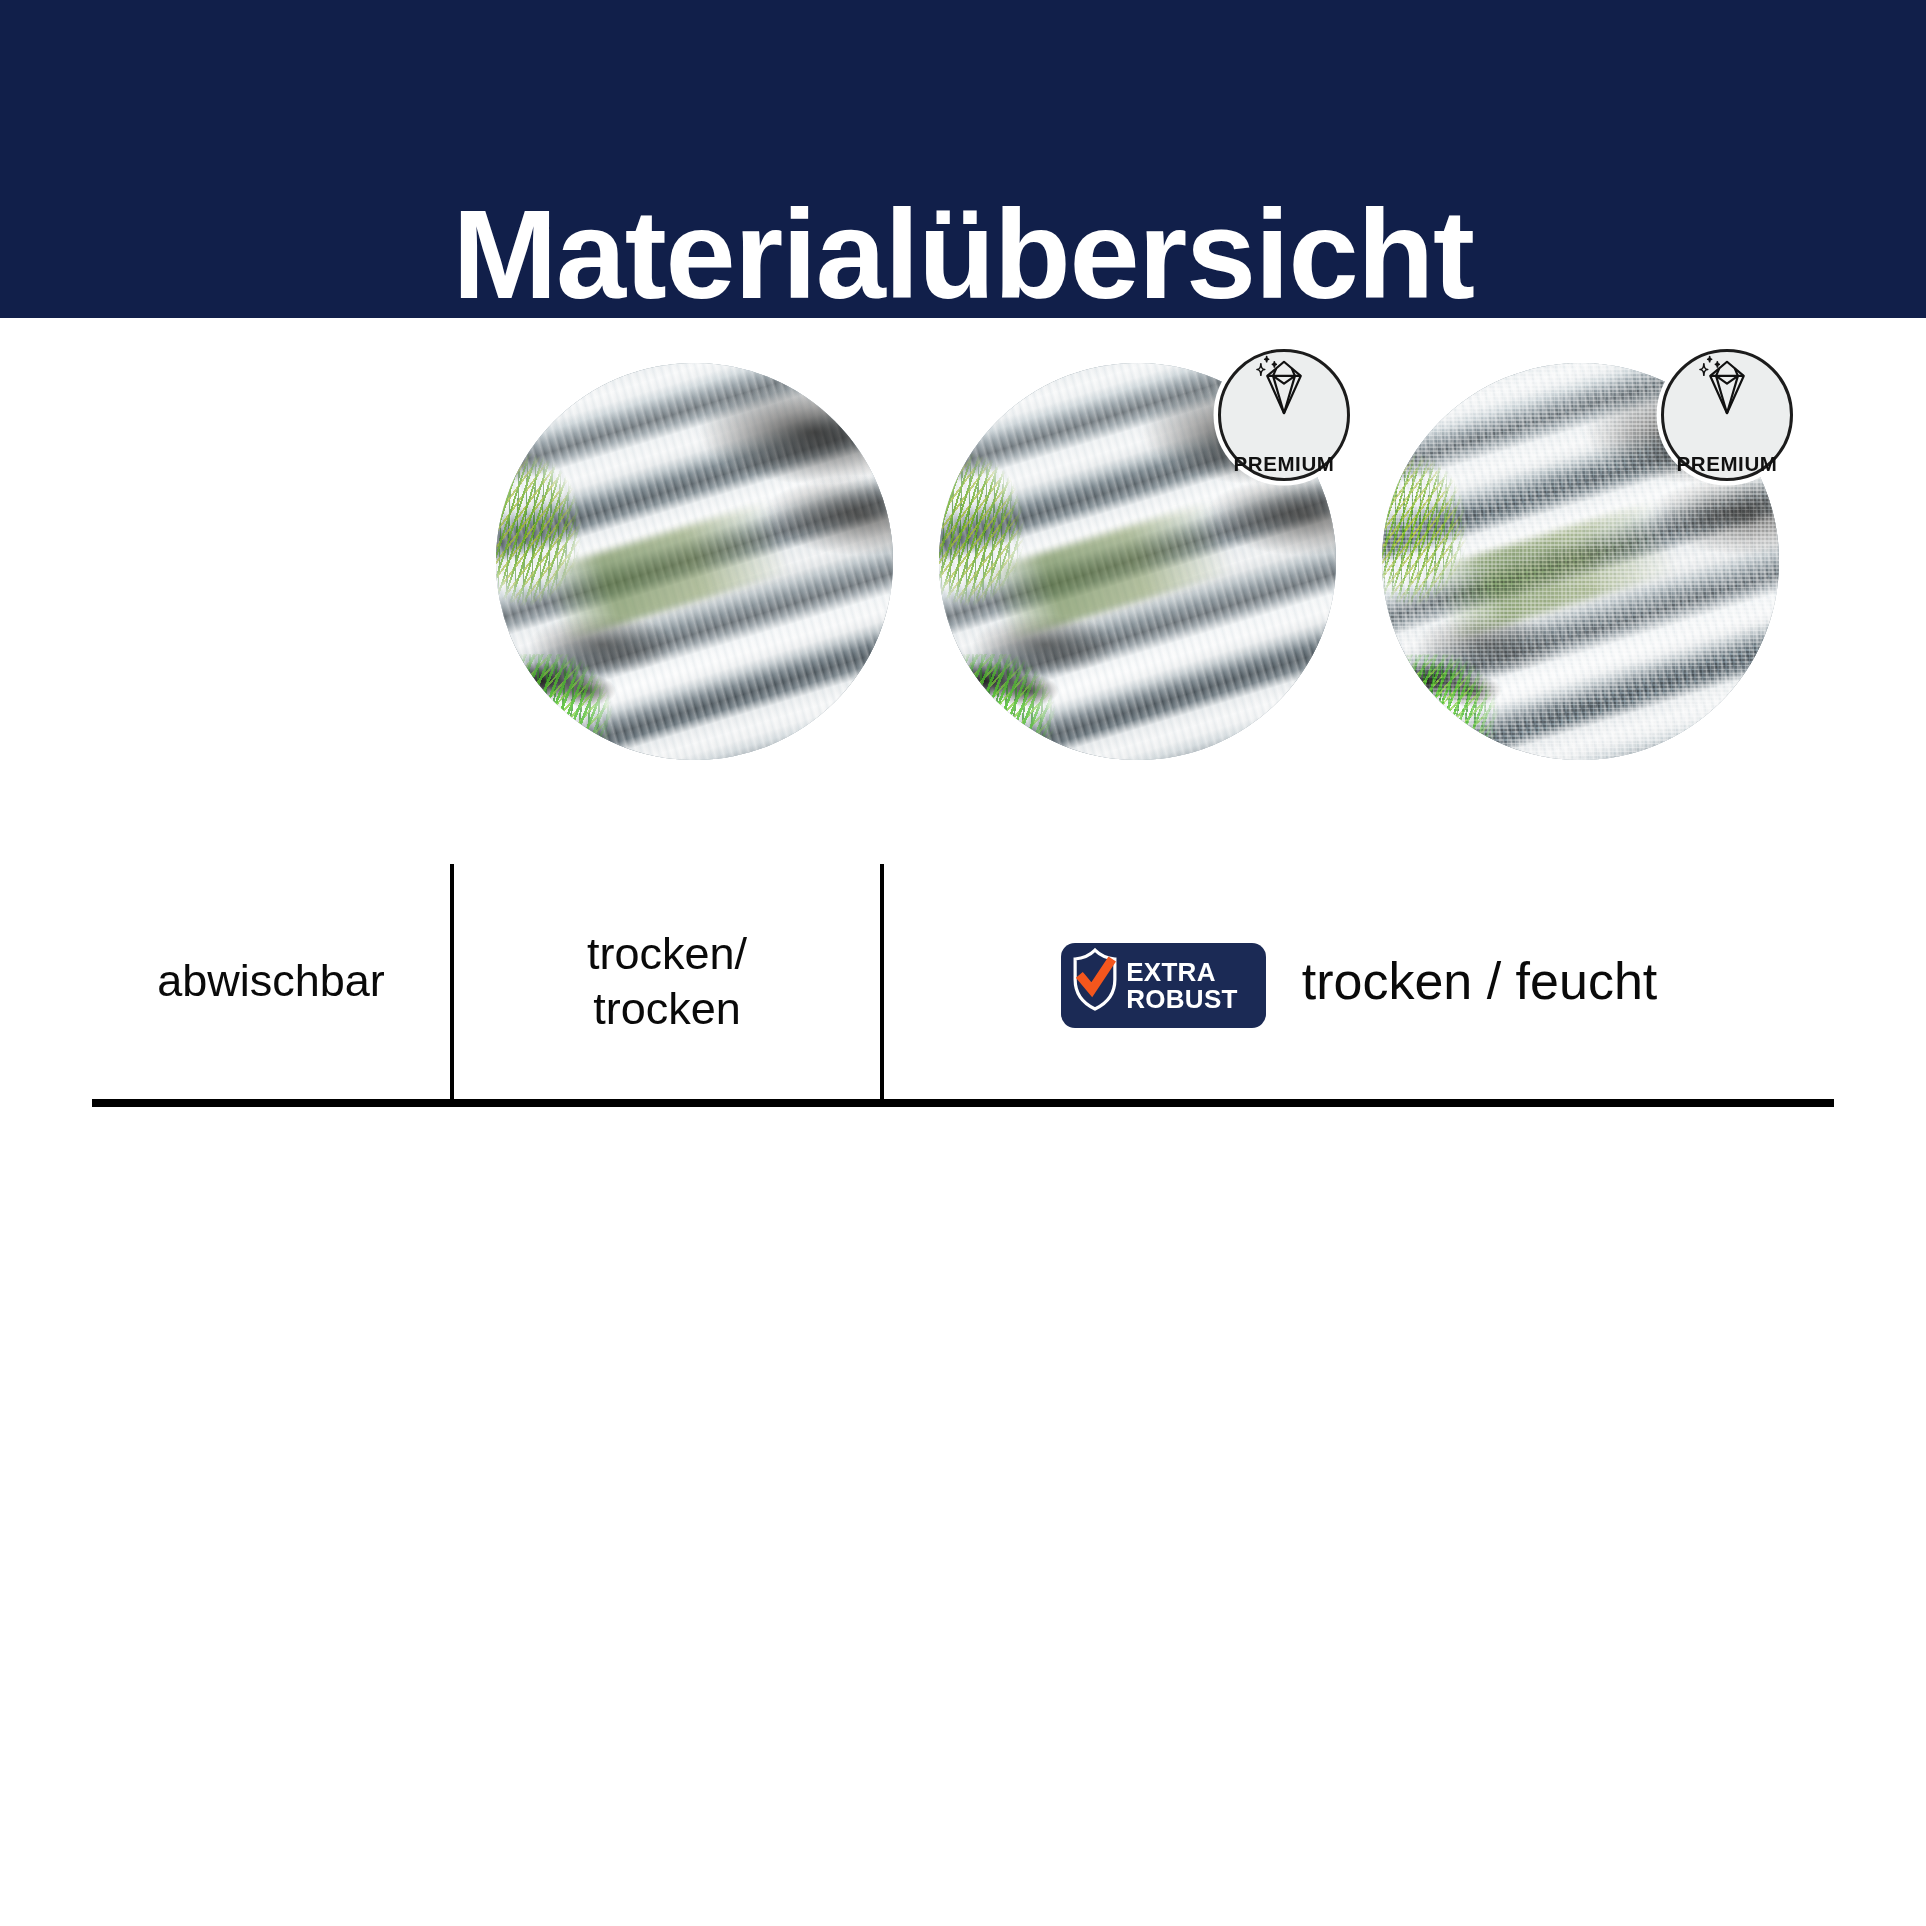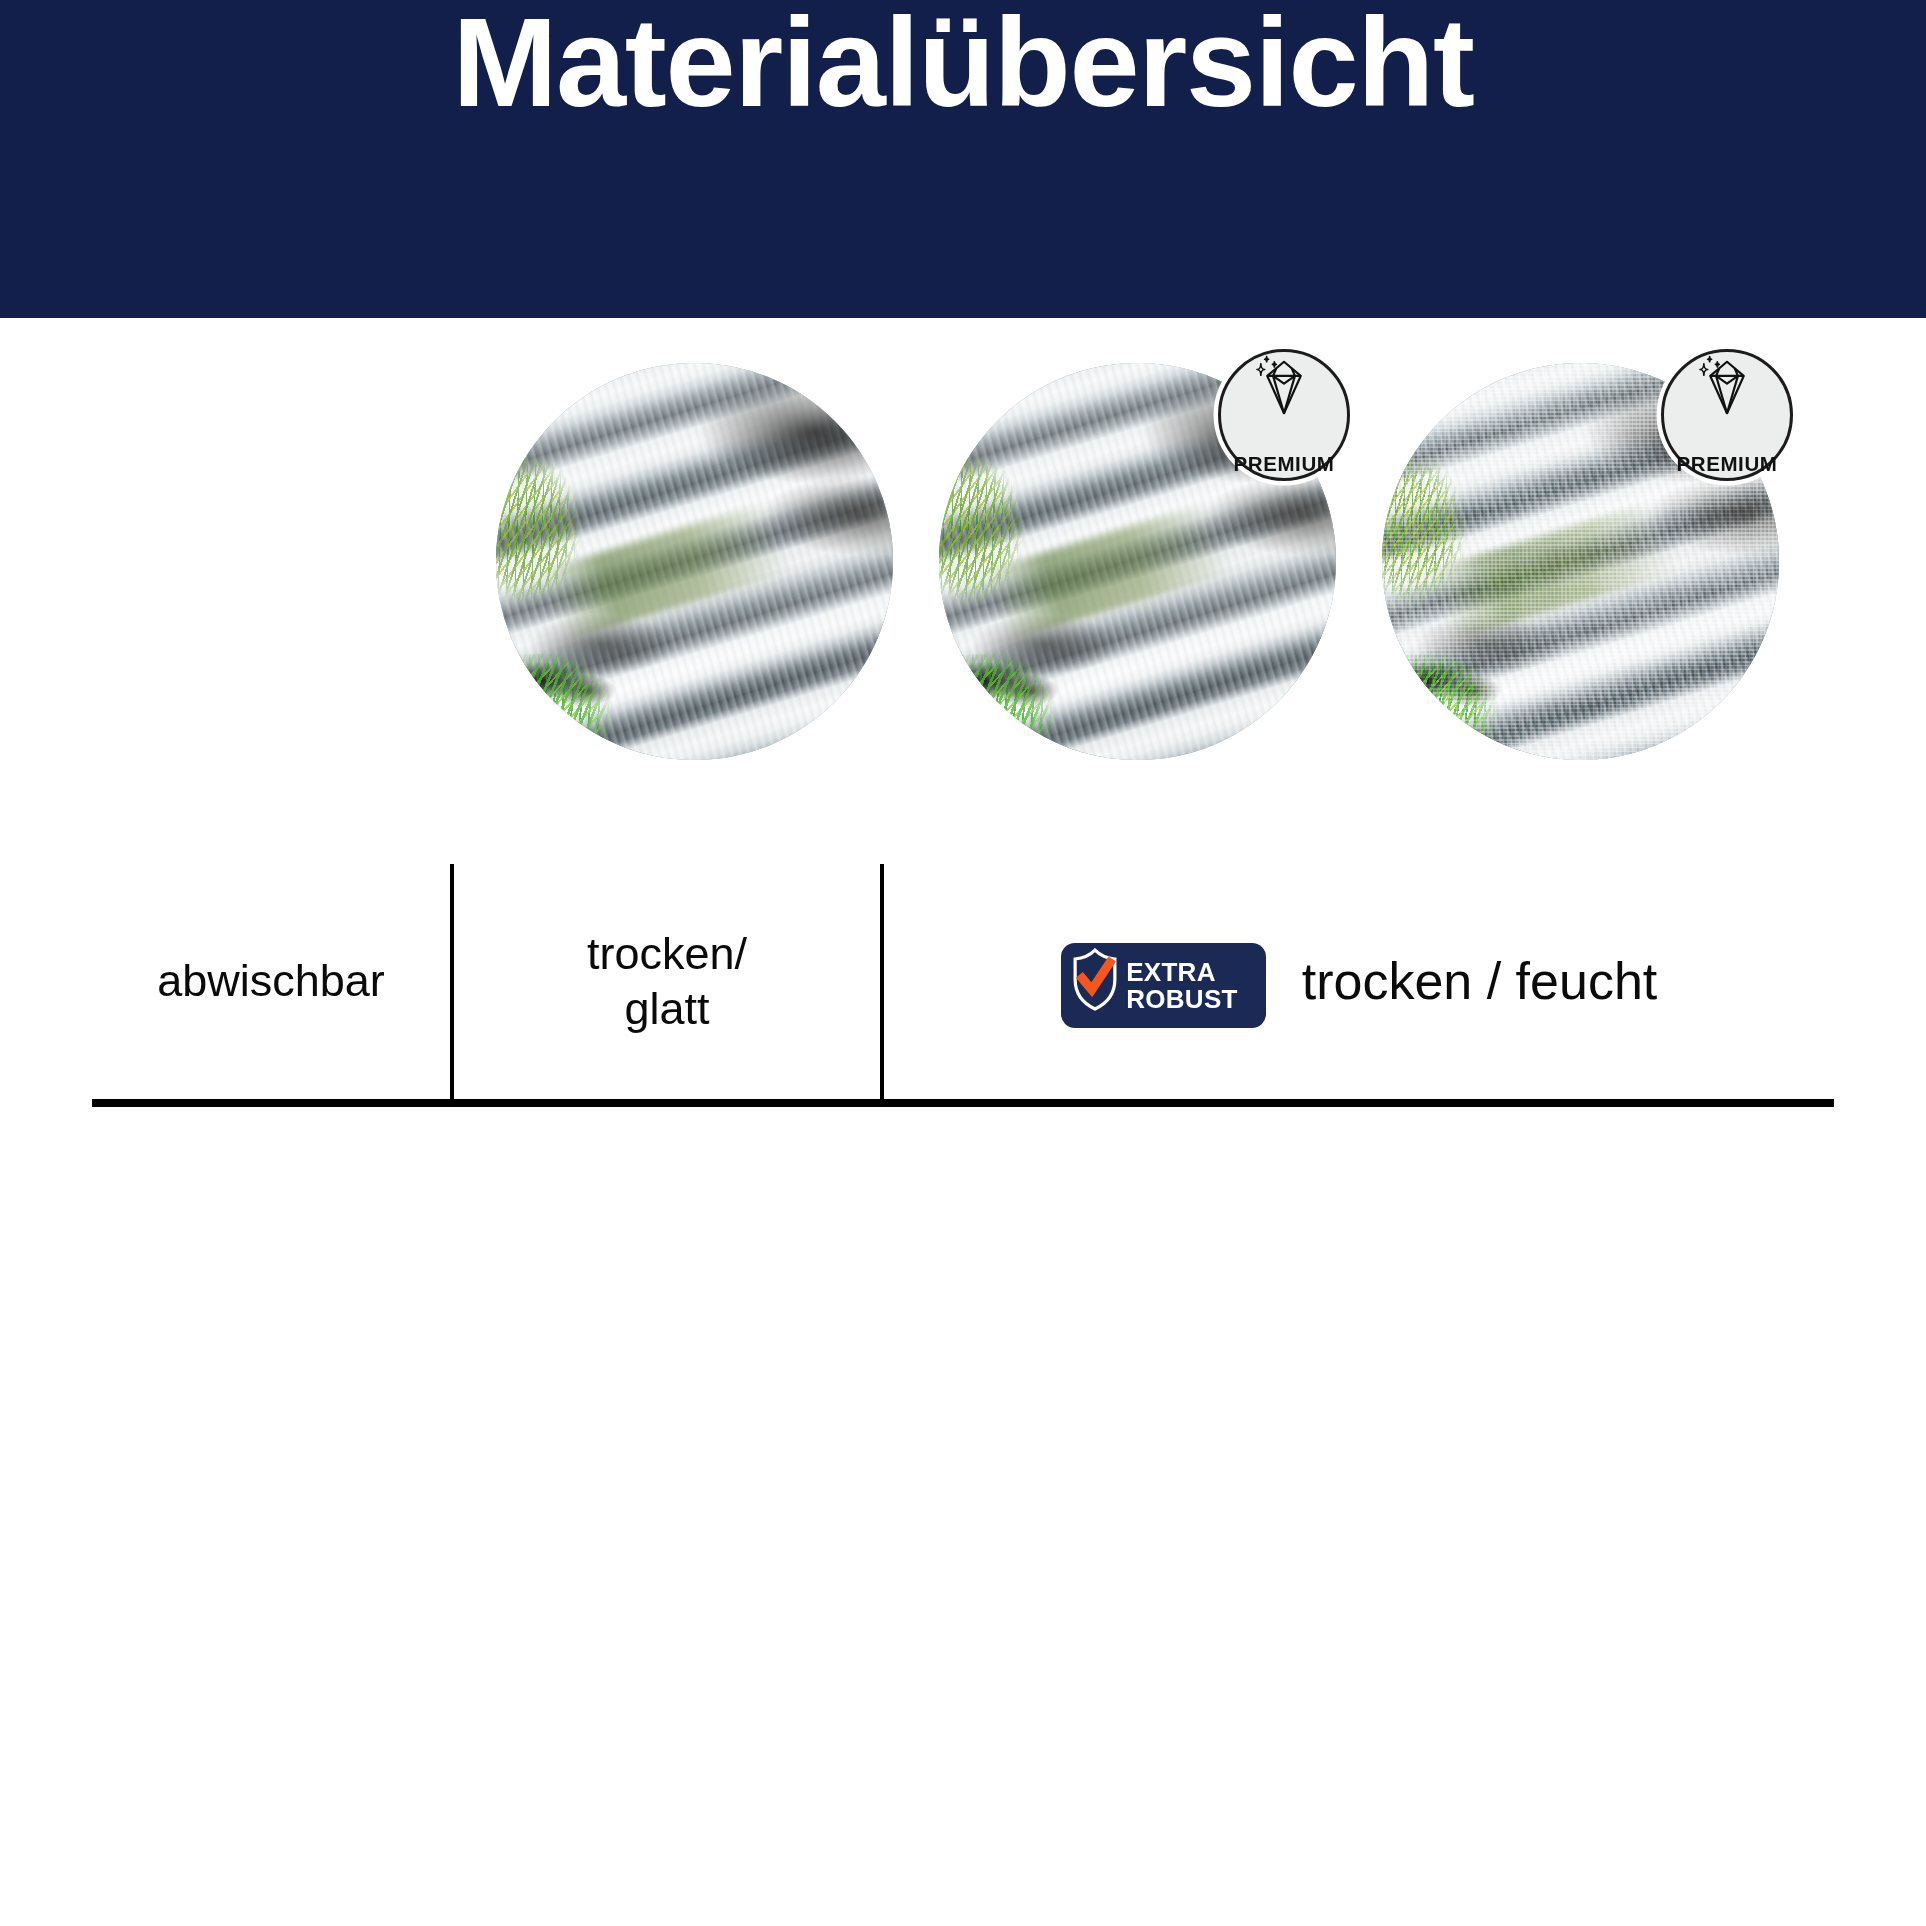--- a/index.html
+++ b/index.html
@@ -16,21 +16,21 @@
   }
 
   
   .header-bar {
     position: absolute;
     left: 0; top: 0;
     width: 1926px;
     height: 318px;
     background: #111f4a;
     display: flex;
-    align-items: flex-start;
+    align-items: flex-end;
     justify-content: center;
   }
   .header-title {
     color: #ffffff;
     font-size: 126px;
     font-weight: 700;
     letter-spacing: -1.3px;
     line-height: 1;
     font-family: "Liberation Sans", sans-serif;
     white-space: nowrap;
@@ -372,21 +372,21 @@
   <tbody>
 
 
 
 
 
     <tr class="body r-wipe">
       <td class="label-cell rule-b">abwischbar</td>
       <td class="sep-l rule-b">
         <div>trocken/</div>
-        <div>glatt</div>
+        <div>trocken</div>
       </td>
       <td class="sep-l rule-b" colspan="2">
         <div class="robust-cell-inner">
           <div class="robust-badge">
             <span>
               <svg width="50" height="67" viewBox="0 0 78 104">
                 <path d="M39 6 C30 15 18 19 8 20 L8 52 C8 76 22 90 39 98 C56 90 70 76 70 52 L70 20 C60 19 48 15 39 6 Z" fill="#1b2a55" stroke="#ffffff" stroke-width="5"></path>
                 <path d="M19 50 L34 68 L62 26" stroke="#f4561d" stroke-width="14" fill="none" stroke-linecap="square" stroke-linejoin="miter"></path>
               </svg>
             </span>

